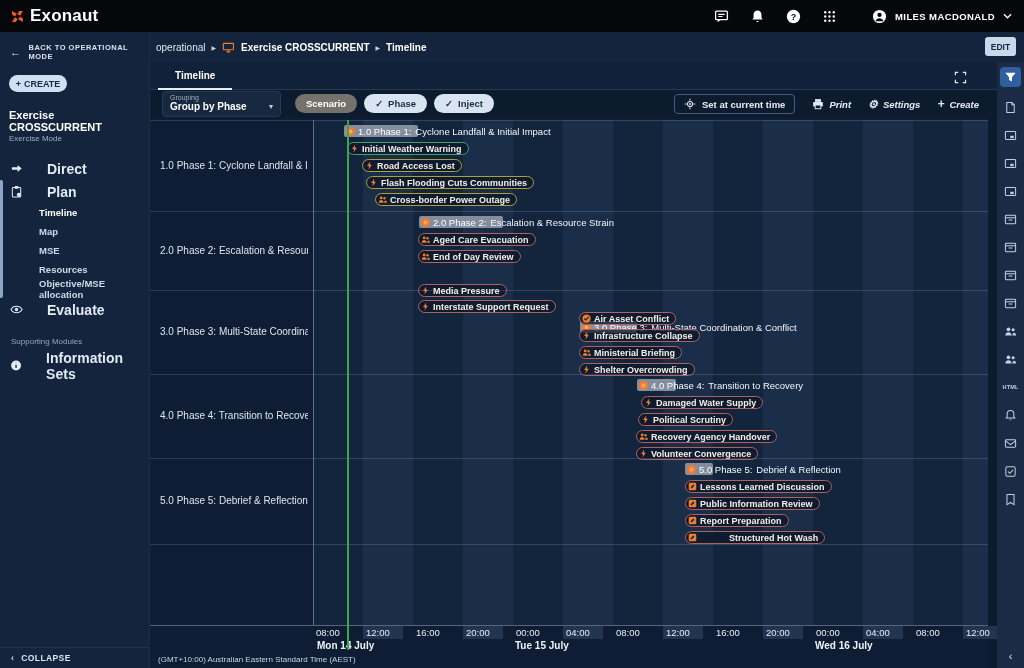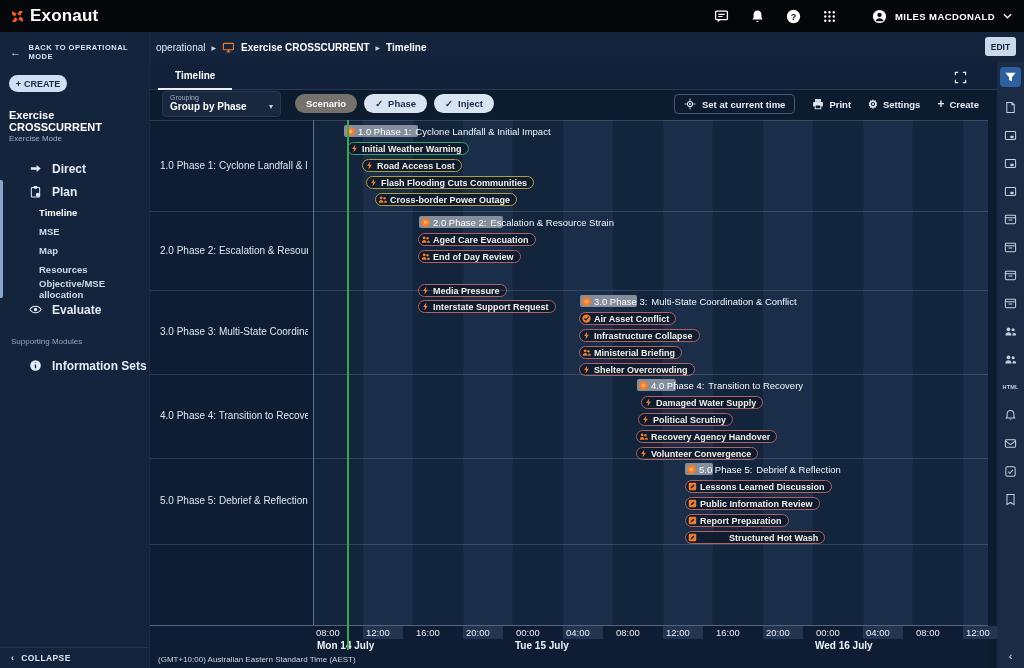--- a/index.html
+++ b/index.html
@@ -18,21 +18,21 @@
   .account-name { color:#fff; font-size:9.5px; font-weight:bold; letter-spacing:.4px; }
 
   
   .sidebar { position:absolute; left:0; top:32px; width:150px; height:636px; background:#14243c; z-index:20; border-right:1px solid rgba(255,255,255,.04); }
   .back-link { display:flex; align-items:center; gap:7px; padding:11px 10px 4px 10px; color:#d9e3ef; font-size:7.5px; font-weight:bold; letter-spacing:.5px; cursor:pointer; }
   .back-arrow { font-size:11px; line-height:7px; }
   .create-btn { margin:10px 0 0 9px; width:58px; height:17px; border-radius:9px; background:#cfe0f2; color:#16273f; font-size:9px; font-weight:bold; display:flex; align-items:center; justify-content:center; gap:3px; cursor:pointer; }
   .sb-title { margin:17px 9px 1px 9px; color:#fff; font-size:11px; font-weight:bold; }
   .sb-subtitle { margin:0 9px; color:#9db0c6; font-size:8px; }
   .sb-nav { margin-top:14px; position:relative; }
-  .nav-item { display:flex; align-items:center; gap:10px; height:23px; padding-left:29px; color:#e2eaf4; font-size:12px; font-weight:bold; cursor:pointer; }
+  .nav-item { display:flex; align-items:center; gap:24px; height:23px; padding-left:10px; color:#e2eaf4; font-size:14px; font-weight:bold; cursor:pointer; }
   .nav-sub { height:19px; padding-left:39px; color:#cdd9e7; font-size:9.5px; font-weight:bold; display:flex; align-items:center; cursor:pointer; }
   .nav-sub.selected { color:#ffffff; }
   .nav-icon { width:13px; height:13px; display:inline-flex; }
   .nav-icon svg { width:100%; height:100%; }
   .group-label { margin:16px 0 8px 11px; color:#93a6bd; font-size:8px; }
   .active-bar { position:absolute; left:0; width:3px; background:#8aa6c8; border-radius:0 2px 2px 0; }
   .sb-collapse { position:absolute; left:0; bottom:0; width:100%; height:21px; border-top:1px solid rgba(255,255,255,.07); display:flex; align-items:center; gap:7px; padding-left:11px; color:#dbe5f0; font-size:8.5px; font-weight:bold; letter-spacing:.4px; cursor:pointer; }
 
   
   .subbar { position:absolute; left:150px; top:32px; width:874px; height:30px; background:#14243c; z-index:10; }
@@ -53,21 +53,21 @@
   .grouping { position:absolute; left:12px; top:1px; width:119px; height:26px; background:#18283f; border:1px solid #27394f; border-radius:4px; padding:2px 7px; cursor:pointer; }
   .grouping-label { color:#9fb0c5; font-size:7px; }
   .grouping-value { color:#fff; font-size:10px; font-weight:bold; margin-top:0px; }
   .grouping-caret { position:absolute; right:7px; top:10px; color:#c3cfdf; font-size:8px; }
   .chips { position:absolute; left:145px; top:4px; display:flex; gap:7px; }
   .chip { height:19px; border-radius:10px; padding:0 11px; display:flex; align-items:center; gap:5px; font-size:9.5px; font-weight:bold; cursor:pointer; }
   .chip.off { background:#75716b; color:#fff; }
   .chip.on { background:#d9e4f2; color:#1a2b45; }
   .tb-right { position:absolute; right:18px; top:4px; display:flex; align-items:center; gap:17px; }
   .btn-outline { height:20px; border:1px solid #46597a; border-radius:4px; padding:0 9px; display:flex; align-items:center; gap:6px; color:#e6edf5; font-size:9.5px; font-weight:bold; cursor:pointer; }
-  .tb-act { display:flex; align-items:center; gap:5px; color:#e6edf5; font-size:9.5px; font-weight:bold; cursor:pointer; }
+  .tb-act { display:flex; align-items:center; gap:5px; color:#e6edf5; font-size:9.5px; font-weight:bold; cursor:pointer;font-style:italic; }
   .ico12 { width:12px; height:12px; display:inline-flex; }
   .ico12 svg { width:100%; height:100%; }
   .gear-glyph { font-size:11px; color:#dfe8f2; line-height:12px; }
   .plus-glyph { font-size:12px; color:#dfe8f2; font-weight:bold; line-height:12px; }
 
   
   .chart { position:absolute; left:0; top:56px; width:838px; height:550px; background:#0e1d33; }
   .stripe { position:absolute; top:2px; height:505px; }
   .stripe.dark { background:#13243d; }
   .stripe.light { background:#1a2d49; }
@@ -193,22 +193,22 @@
           <span class="nav-icon">
             <svg viewBox="0 0 14 14">
               <rect x="2.5" y="2.6" width="9" height="10.4" rx="1" fill="none" stroke="#e2eaf4" stroke-width="1.1"></rect>
               <rect x="5" y="1" width="4" height="3" rx="0.8" fill="#e2eaf4"></rect>
               <circle cx="9.6" cy="10.6" r="2.3" fill="#e2eaf4"></circle>
             </svg>
           </span>
           <span>Plan</span>
         </div>
         <div class="nav-sub selected">Timeline</div>
+        <div class="nav-sub">Map</div>
         <div class="nav-sub">MSE</div>
-        <div class="nav-sub">Map</div>
         <div class="nav-sub">Resources</div>
         <div class="nav-sub">Objective/MSE allocation</div>
         <div class="nav-item">
           <span class="nav-icon">
             <svg viewBox="0 0 14 14">
               <path d="M7 3.6c3 0 5.2 2 6 3.4-.8 1.4-3 3.4-6 3.4S1.8 8.4 1 7c.8-1.4 3-3.4 6-3.4Z" fill="none" stroke="#e2eaf4" stroke-width="1.1"></path>
               <circle cx="7" cy="7" r="1.8" fill="#e2eaf4"></circle>
             </svg>
           </span>
           <span>Evaluate</span>
@@ -421,21 +421,21 @@
               <svg viewBox="0 0 12 12">
                 <path d="M7 .8 2.8 6.6h2.6L4.6 11.2l4.6-6.2H6.4Z" fill="#ef7d2e"></path>
               </svg>
             </span>
             <span>Media Pressure</span>
           </div>
         </div>
         <div class="rowline" style="top: 172px;"></div>
         <div class="row-label" style="top: 208px;">3.0 Phase 3: Multi-State Coordination...</div>
         <div class="trow" style="top: 172px; height: 84px;">
-          <div class="phase-row" style="left: 275px;">
+          <div class="phase-row" style="left: 275px; margin-top: 26px;">
             <span class="phase-bg" style="width: 57px;"></span>
             <span class="phase-icon">
               <svg viewBox="0 0 12 12">
                 <circle cx="6" cy="6" r="5" fill="#ef7d2e"></circle>
                 <circle cx="6" cy="6" r="2.1" fill="#f7a96b"></circle>
               </svg>
             </span>
             <span class="phase-code">3.0 Phase 3:</span>
             <span class="phase-title">Multi-State Coordination &amp; Conflict</span>
           </div>

